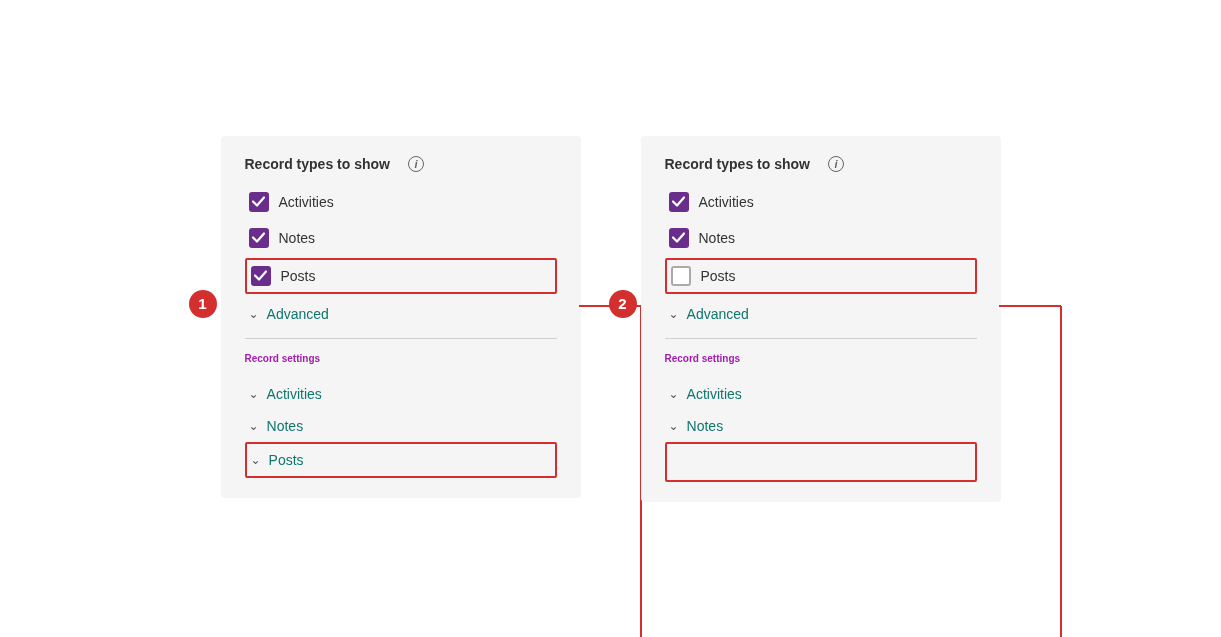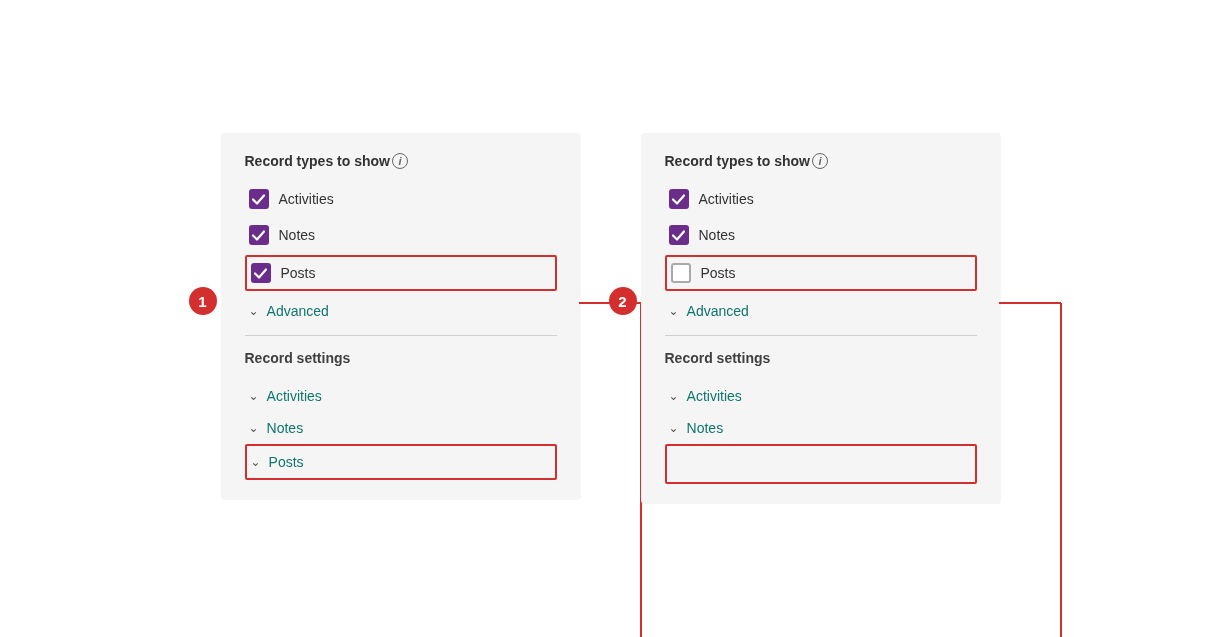--- a/index.html
+++ b/index.html
@@ -29,21 +29,21 @@
       position: relative;
     }
 
     .section-title {
       font-size: 14px;
       font-weight: 600;
       color: #333;
       margin-bottom: 14px;
       display: flex;
       align-items: center;
-      gap: 2px;
+      gap: 18px;
     }
 
     .info-icon {
       width: 16px;
       height: 16px;
       border-radius: 50%;
       border: 1.5px solid #666;
       display: inline-flex;
       align-items: center;
       justify-content: center;
@@ -121,23 +121,23 @@
       color: #0f766e;
     }
 
     .divider {
       border: none;
       border-top: 1px solid #d0d0d0;
       margin: 8px 0 14px 0;
     }
 
     .record-settings-title {
-      font-size: 14px;
+      font-size: 10px;
       font-weight: 600;
-      color: #404040;
+      color: #a21caf;
       margin-bottom: 14px;
     }
 
     .collapsible-row {
       display: flex;
       align-items: center;
       gap: 8px;
       padding: 8px 4px;
       cursor: pointer;
     }

